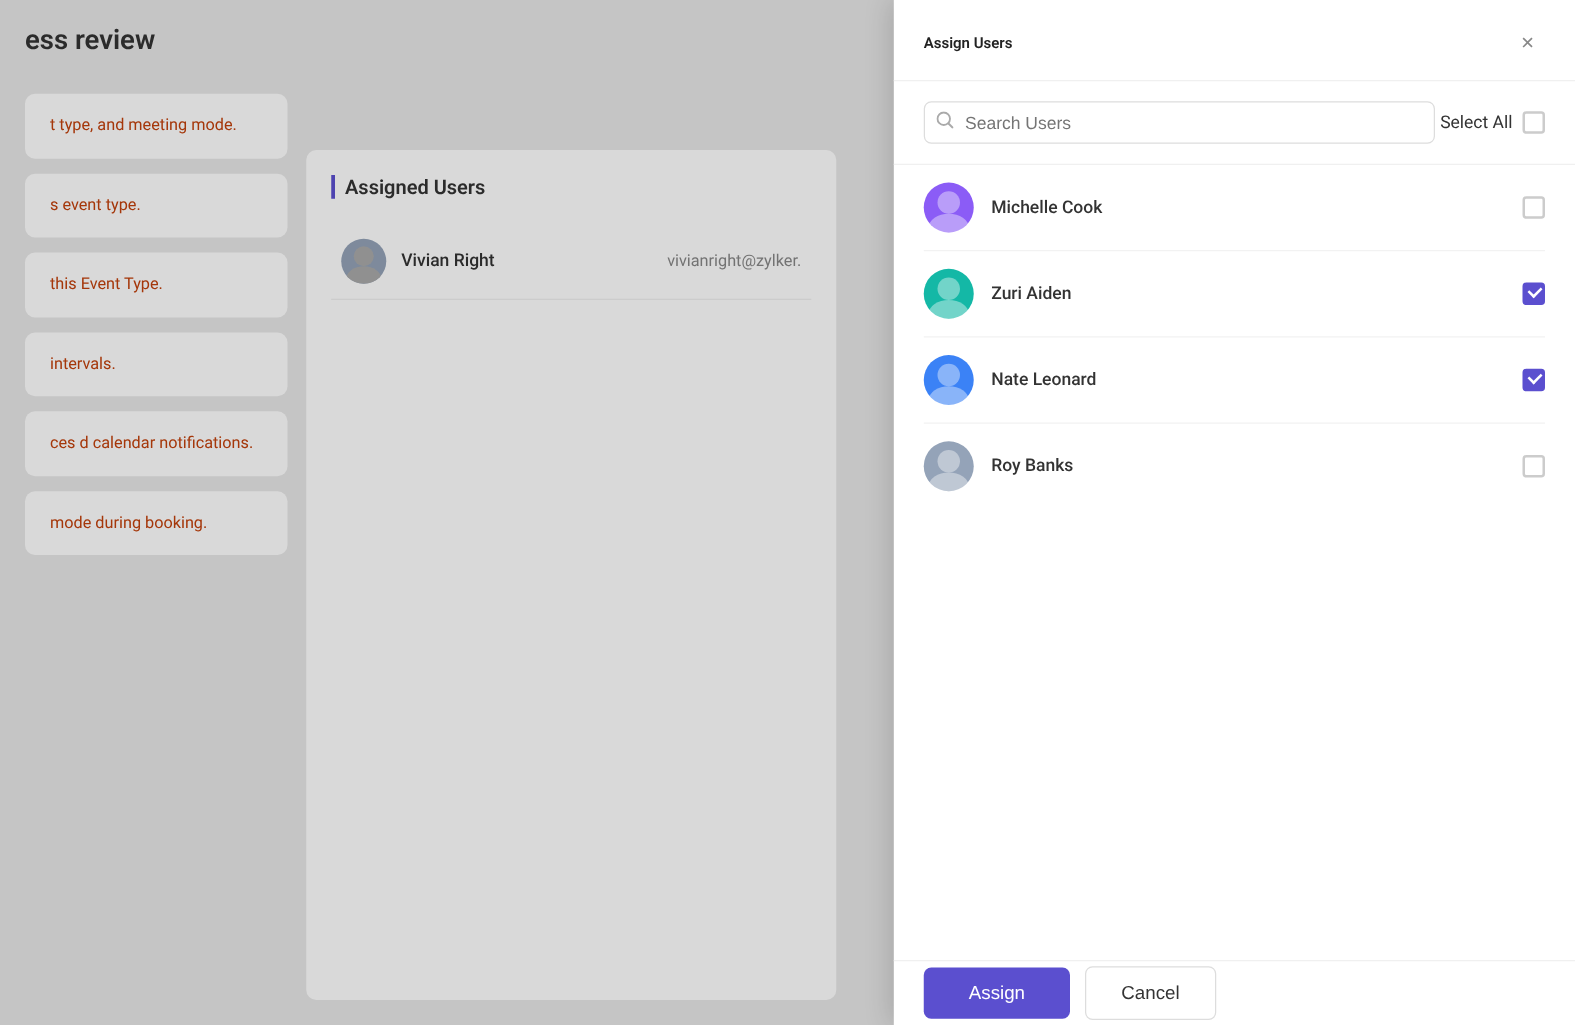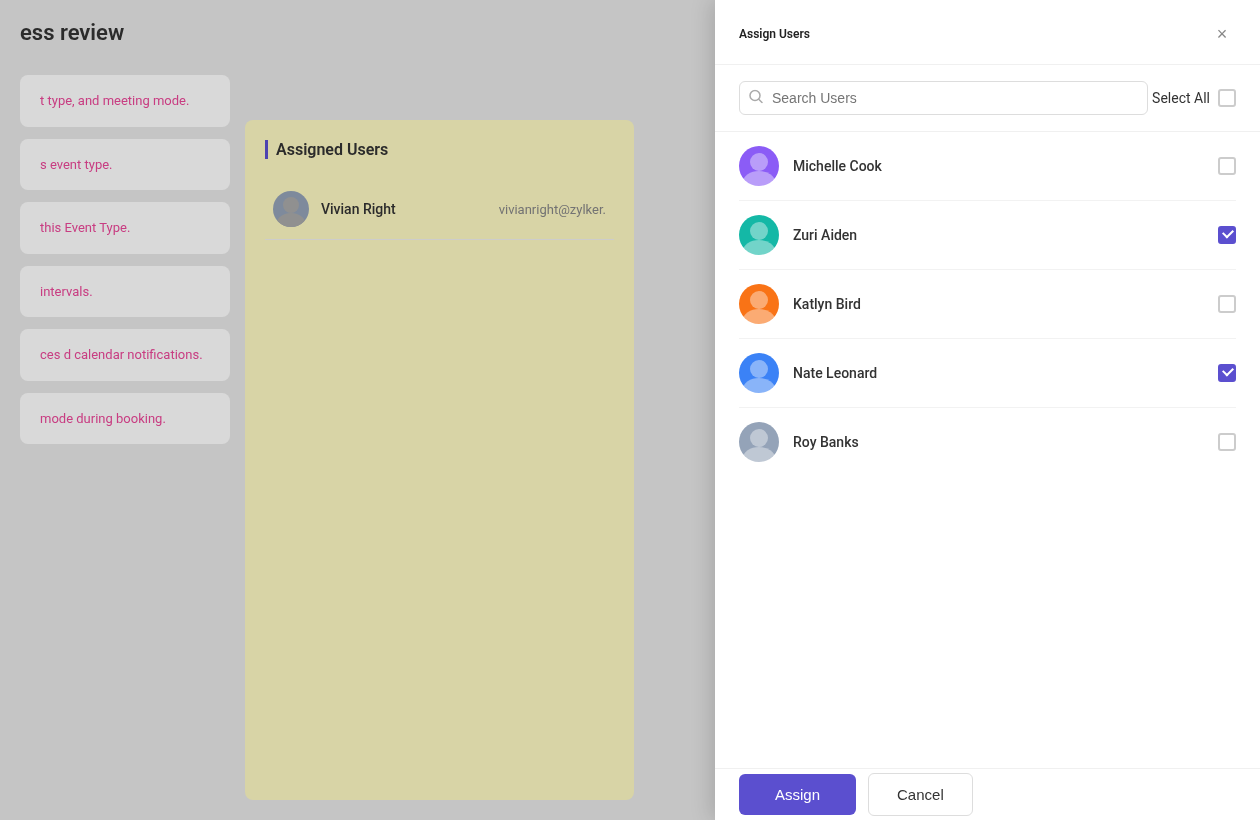--- a/index.html
+++ b/index.html
@@ -32,31 +32,31 @@
     .bg-section {
       background: white;
       border-radius: 8px;
       padding: 16px 20px;
       margin-bottom: 12px;
       max-width: 210px;
     }
 
     .bg-text {
       font-size: 13px;
-      color: #ec4899;
+      color: #c2410c;
       line-height: 1.5;
     }
 
     .bg-assigned-panel {
       position: absolute;
       top: 120px;
       left: 245px;
-      width: 389px;
+      width: 424px;
       height: 680px;
-      background: #fef9c3;
+      background: #ffffff;
       border-radius: 8px;
       padding: 20px;
     }
 
     .bg-assigned-title {
       font-size: 16px;
       font-weight: 600;
       color: #333;
       padding-left: 8px;
       border-left: 3px solid #5b4fcf;
@@ -406,30 +406,20 @@
         <div class="user-avatar avatar-teal">
           <svg width="40" height="40" viewBox="0 0 40 40">
             <circle cx="20" cy="16" r="9" fill="rgba(255,255,255,0.4)"></circle>
             <ellipse cx="20" cy="36" rx="16" ry="11" fill="rgba(255,255,255,0.4)"></ellipse>
           </svg>
         </div>
         <span class="user-name">Zuri Aiden</span>
         <div class="user-checkbox checked"></div>
       </div>
       <div class="user-item">
-        <div class="user-avatar avatar-orange">
-          <svg width="40" height="40" viewBox="0 0 40 40">
-            <circle cx="20" cy="16" r="9" fill="rgba(255,255,255,0.4)"></circle>
-            <ellipse cx="20" cy="36" rx="16" ry="11" fill="rgba(255,255,255,0.4)"></ellipse>
-          </svg>
-        </div>
-        <span class="user-name">Katlyn Bird</span>
-        <div class="user-checkbox"></div>
-      </div>
-      <div class="user-item">
         <div class="user-avatar avatar-blue">
           <svg width="40" height="40" viewBox="0 0 40 40">
             <circle cx="20" cy="16" r="9" fill="rgba(255,255,255,0.4)"></circle>
             <ellipse cx="20" cy="36" rx="16" ry="11" fill="rgba(255,255,255,0.4)"></ellipse>
           </svg>
         </div>
         <span class="user-name">Nate Leonard</span>
         <div class="user-checkbox checked"></div>
       </div>
       <div class="user-item">

